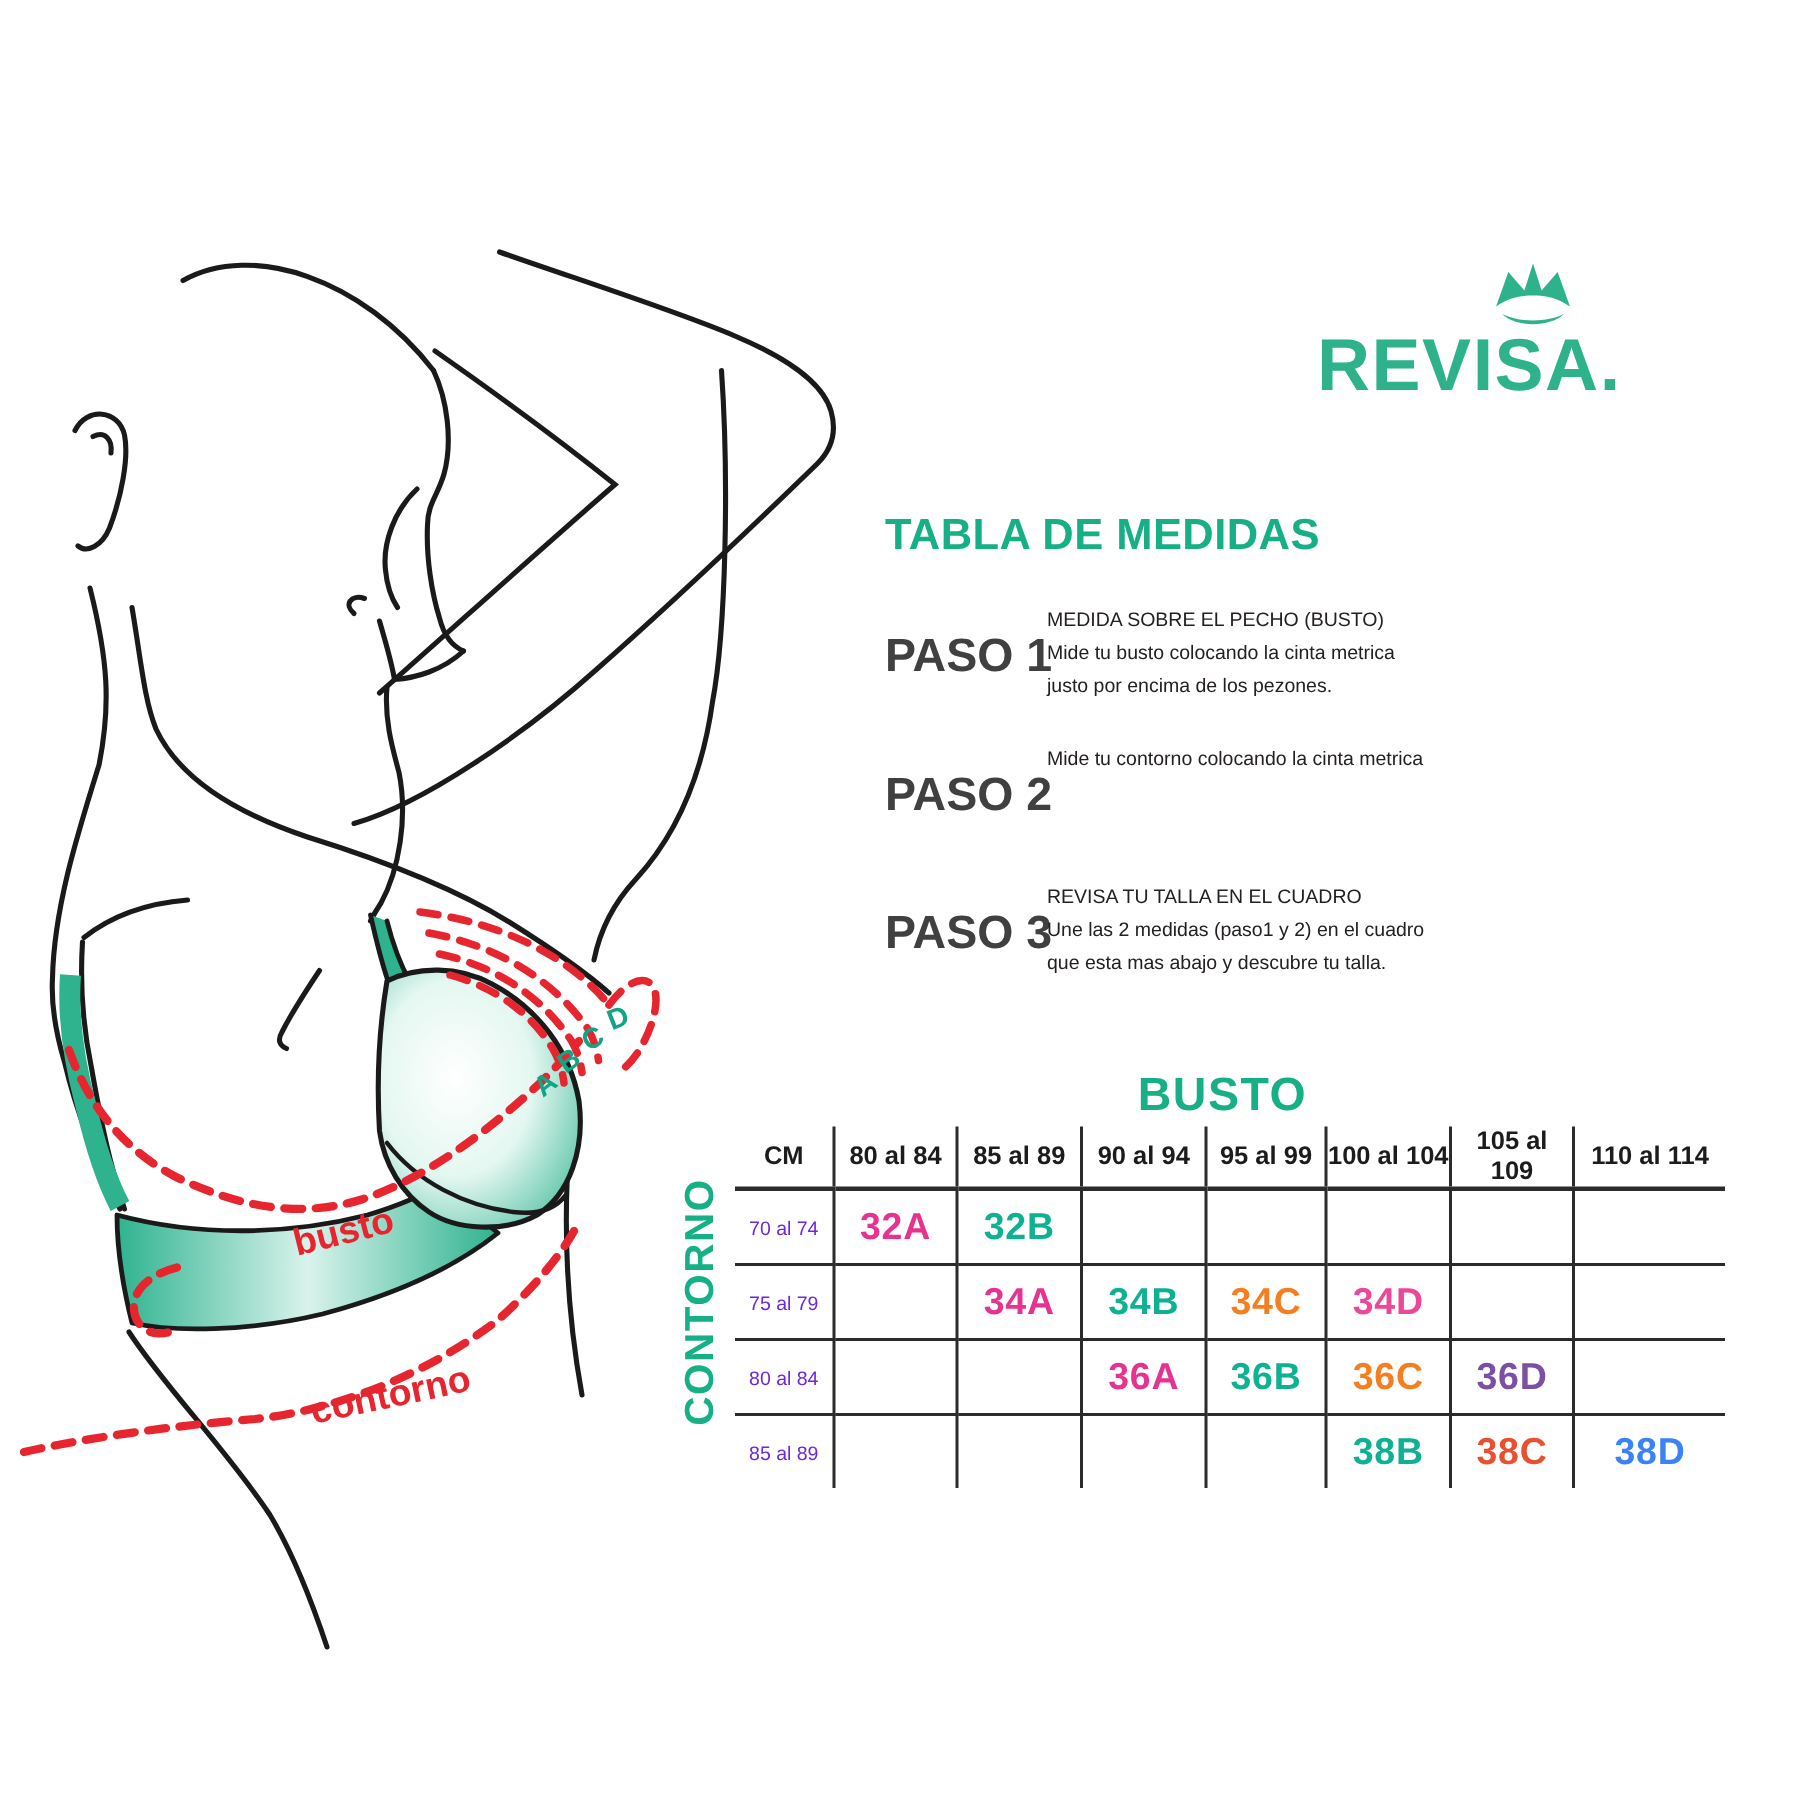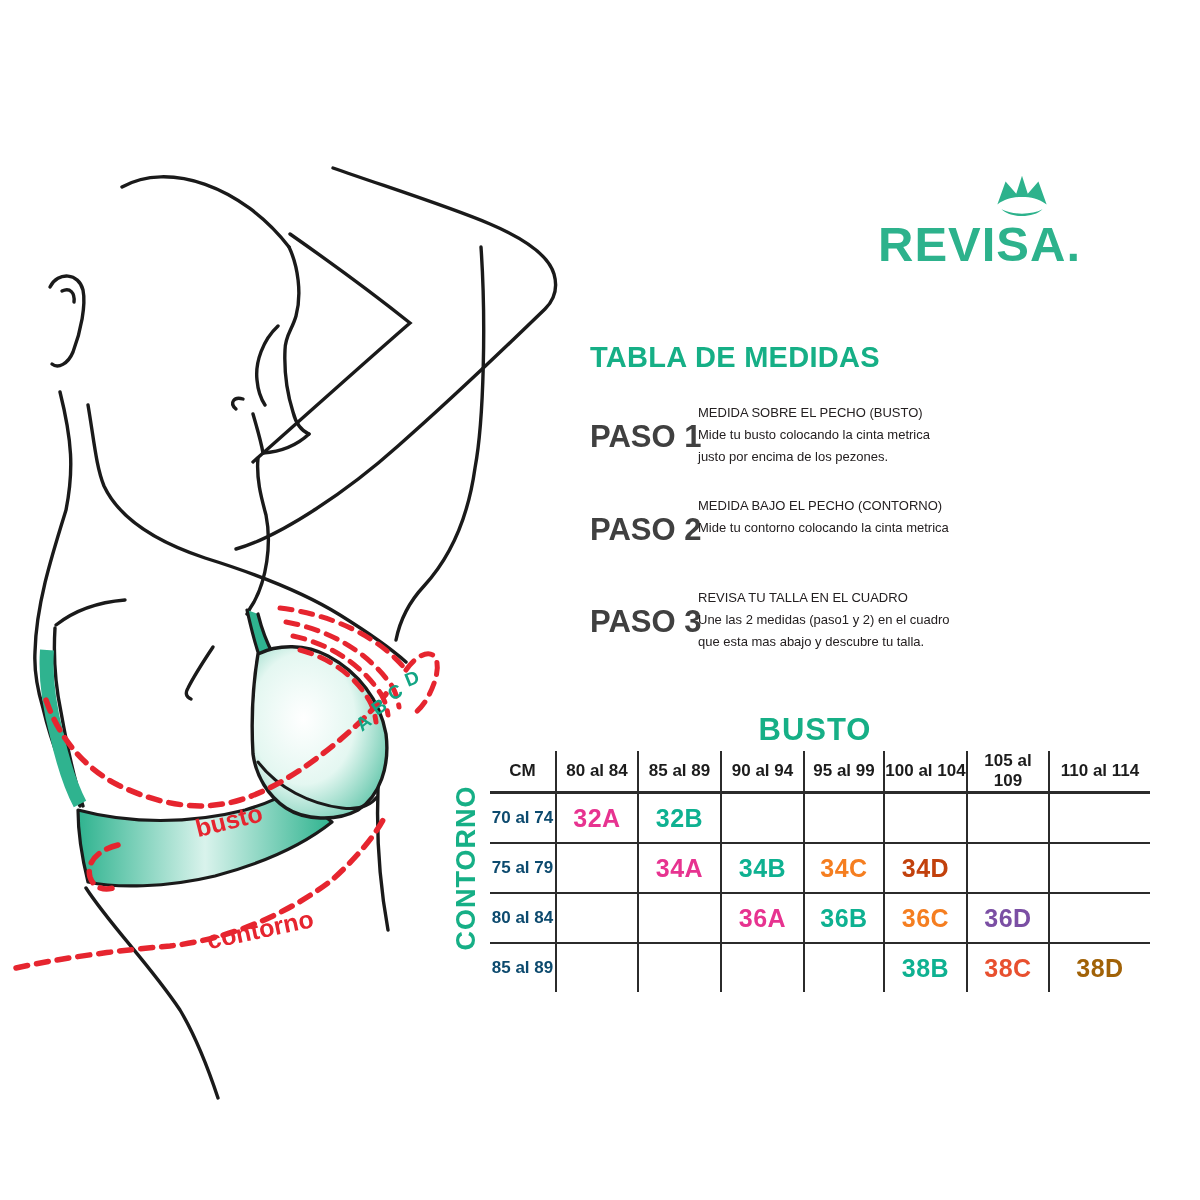--- a/index.html
+++ b/index.html
@@ -25,21 +25,21 @@
   .contorno-axis{position:absolute;left:356px;top:852px;width:222px;height:32px;
               text-align:center;font-size:27px;font-weight:bold;color:#16AF86;
               letter-spacing:1px;transform:rotate(-90deg);}
   table.size-table{position:absolute;left:490px;top:751px;border-collapse:collapse;
               table-layout:fixed;}
   .size-table th,.size-table td{padding:0;text-align:center;vertical-align:middle;
               border-right:2px solid #2b2b2b;}
   .size-table tr > *:last-child{border-right:none;}
   .size-table thead th{height:35px;font-size:17px;font-weight:bold;color:#1c1c1c;
               border-bottom:3px solid #2b2b2b;}
-  .size-table tbody th{font-size:17px;font-weight:bold;color:#0c4a6e;}
+  .size-table tbody th{font-size:13px;font-weight:normal;color:#6d28d9;}
   .size-table tbody tr > *{height:48px;}
   .size-table tbody tr:not(:last-child) > *{border-bottom:2px solid #2b2b2b;}
   .size-val{font-size:25px;font-weight:bold;letter-spacing:.5px;}
   
   .figure{position:absolute;left:0;top:95px;width:560px;height:1055px;}
 </style>
 </head>
 <body>
 
 <div class="canvas">
@@ -125,21 +125,20 @@
     <div class="step-label">PASO 1</div>
     <div class="step-text">
       <div>MEDIDA SOBRE EL PECHO (BUSTO)</div>
       <div>Mide tu busto colocando la cinta metrica</div>
       <div>justo por encima de los pezones.</div>
     </div>
   </div>
   <div class="step" style="top:495px">
     <div class="step-label">PASO 2</div>
     <div class="step-text">
-      <div>MEDIDA BAJO EL PECHO (CONTORNO)</div>
       <div>Mide tu contorno colocando la cinta metrica</div>
     </div>
   </div>
   <div class="step" style="top:587px">
     <div class="step-label">PASO 3</div>
     <div class="step-text">
       <div>REVISA TU TALLA EN EL CUADRO</div>
       <div>Une las 2 medidas (paso1 y 2) en el cuadro</div>
       <div>que esta mas abajo y descubre tu talla.</div>
     </div>
@@ -181,21 +180,21 @@
         <td><span class="size-val"></span></td>
         <td><span class="size-val"></span></td>
         <td><span class="size-val"></span></td>
       </tr>
       <tr>
         <th>75 al 79</th>
         <td><span class="size-val"></span></td>
         <td><span class="size-val" style="color: rgb(231, 51, 144); margin-top: 40px;">34A</span></td>
         <td><span class="size-val" style="color: rgb(14, 177, 145);">34B</span></td>
         <td><span class="size-val" style="color: rgb(245, 126, 32);">34C</span></td>
-        <td><span class="size-val" style="color: #c2410c;">34D</span></td>
+        <td><span class="size-val" style="color: #ec4899;">34D</span></td>
         <td><span class="size-val"></span></td>
         <td><span class="size-val"></span></td>
       </tr>
       <tr>
         <th>80 al 84</th>
         <td><span class="size-val"></span></td>
         <td><span class="size-val"></span></td>
         <td><span class="size-val" style="color: rgb(231, 51, 144);">36A</span></td>
         <td><span class="size-val" style="color: rgb(14, 177, 145);">36B</span></td>
         <td><span class="size-val" style="color: rgb(245, 126, 32);">36C</span></td>
@@ -203,18 +202,18 @@
         <td><span class="size-val"></span></td>
       </tr>
       <tr>
         <th>85 al 89</th>
         <td><span class="size-val"></span></td>
         <td><span class="size-val"></span></td>
         <td><span class="size-val"></span></td>
         <td><span class="size-val"></span></td>
         <td><span class="size-val" style="color: rgb(14, 177, 145);">38B</span></td>
         <td><span class="size-val" style="color: rgb(232, 80, 47);">38C</span></td>
-        <td><span class="size-val" style="color: #a16207;">38D</span></td>
+        <td><span class="size-val" style="color: #3b82f6;">38D</span></td>
       </tr>
     </tbody>
   </table>
 
 </div>
 
 </body></html>

